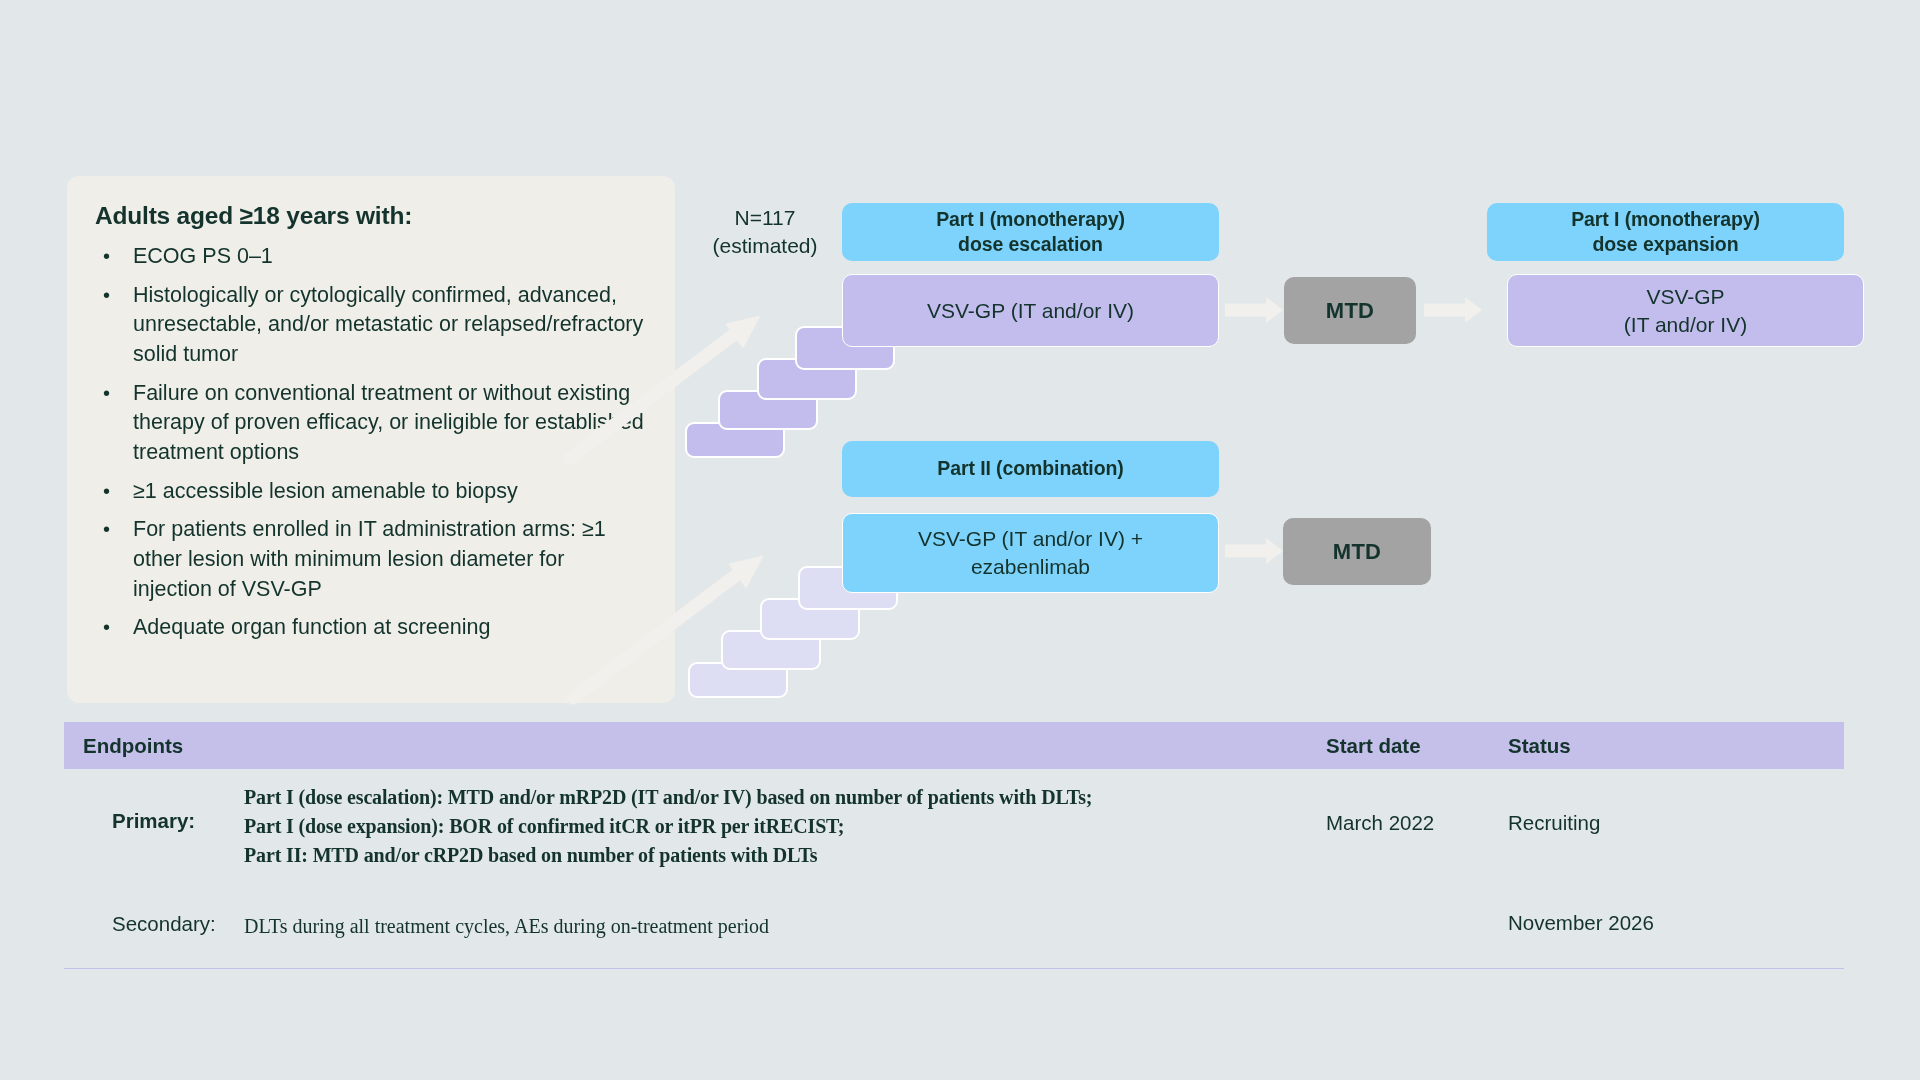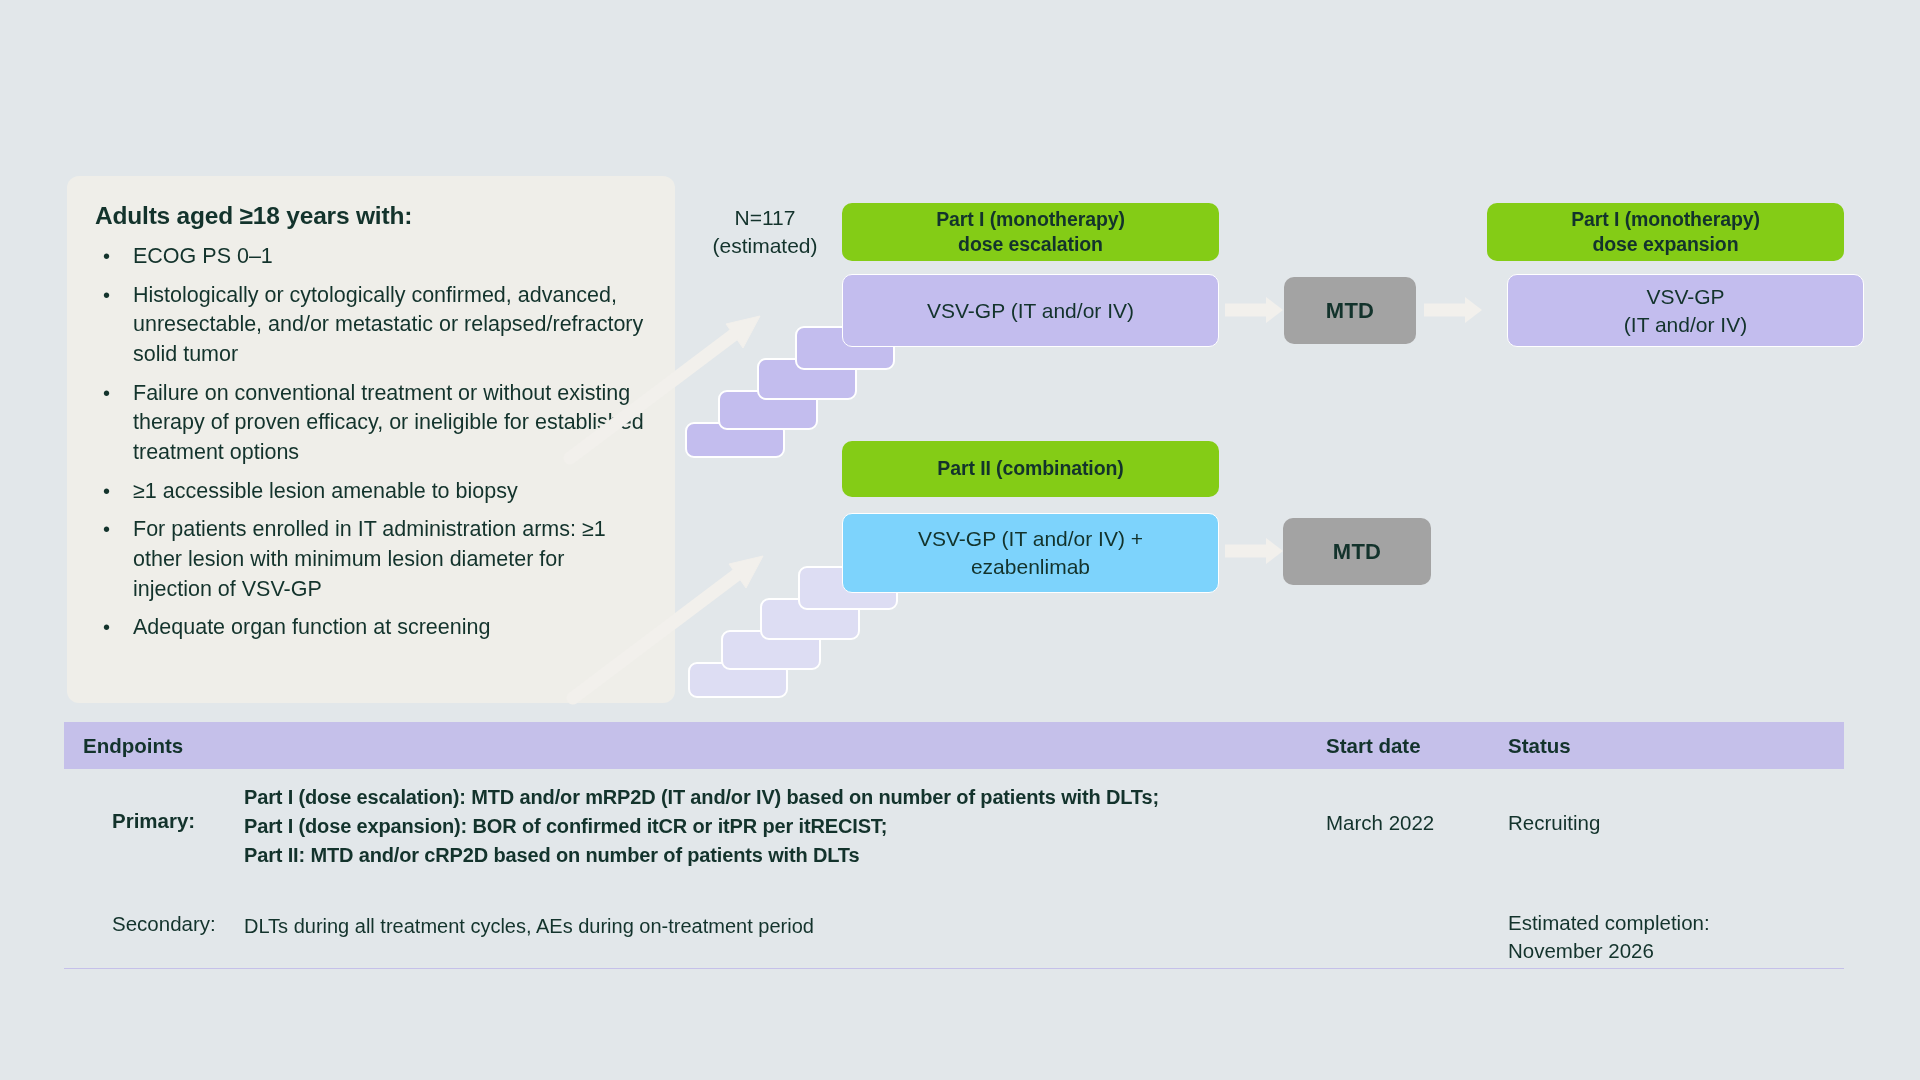--- a/index.html
+++ b/index.html
@@ -35,21 +35,21 @@
 
   
   .n-label {
     position: absolute; left: 700px; top: 204px;
     width: 130px; text-align: center;
     font-size: 21px; line-height: 1.35;
   }
 
   .hdr-box {
     position: absolute;
-    background: #84cc16;
+    background: #7dd3fc;
     border-radius: 10px;
     display: flex; align-items: center; justify-content: center;
     text-align: center;
     font-size: 19.5px; font-weight: bold; line-height: 1.3;
     letter-spacing: -0.1px;
   }
   .arm-box {
     position: absolute;
     border-radius: 10px;
     border: 1.5px solid #ffffff;
@@ -101,21 +101,21 @@
     display: flex; align-items: center;
     font-size: 20.5px; font-weight: bold;
   }
   .ep-header .c-endpoints { padding-left: 19px; width: 1262px; }
   .ep-header .c-start { width: 182px; }
   .ep-header .c-status { width: 300px; }
 
   .ep-row { position: absolute; display: flex; }
   .ep-label { font-size: 20.5px; margin-left: 29px; }
   .ep-label.bold { font-weight: bold; }
-  .ep-body { font-size: 20px; line-height: 1.44; }
+  .ep-body { font-size: 20px; line-height: 1.44; font-family: Liberation Serif, serif; }
   .ep-body.bold { font-weight: bold; letter-spacing: -0.15px; }
   .ep-meta { font-size: 20.5px; line-height: 1.38; }
 
   .ep-rule {
     position: absolute; left: 64px; top: 968px;
     width: 1780px; height: 1px; background: #c5c0ea;
   }
 </style>
 </head>
 <body>
@@ -252,20 +252,19 @@
 
   <div class="ep-row" style="left:64px; top:912px; width:1780px;">
     <div style="width:180px; padding-left:19px;">
       <span class="ep-label">Secondary:</span>
     </div>
     <div class="ep-body" style="width:1082px;">
       <div>DLTs during all treatment cycles, AEs during on-treatment period</div>
     </div>
     <div style="width:182px;"></div>
     <div class="ep-meta" style="width:300px; margin-top:-3px;">
-      <div>Estimated completion:</div>
       <div>November 2026</div>
     </div>
   </div>
 
   <div class="ep-rule"></div>
 
 </div>
 
 </body></html>

